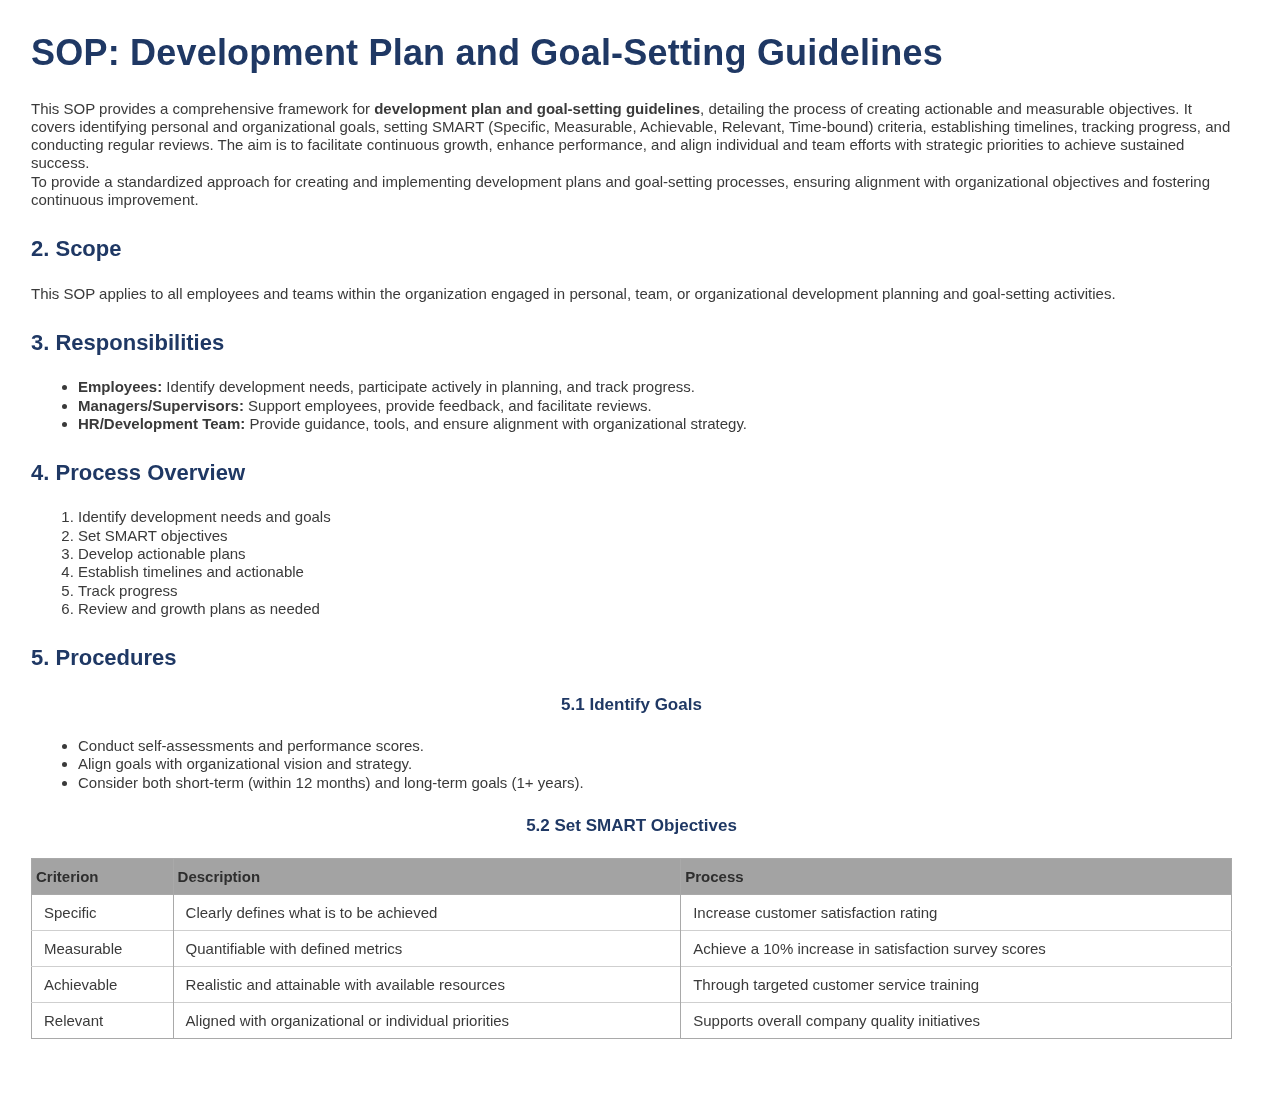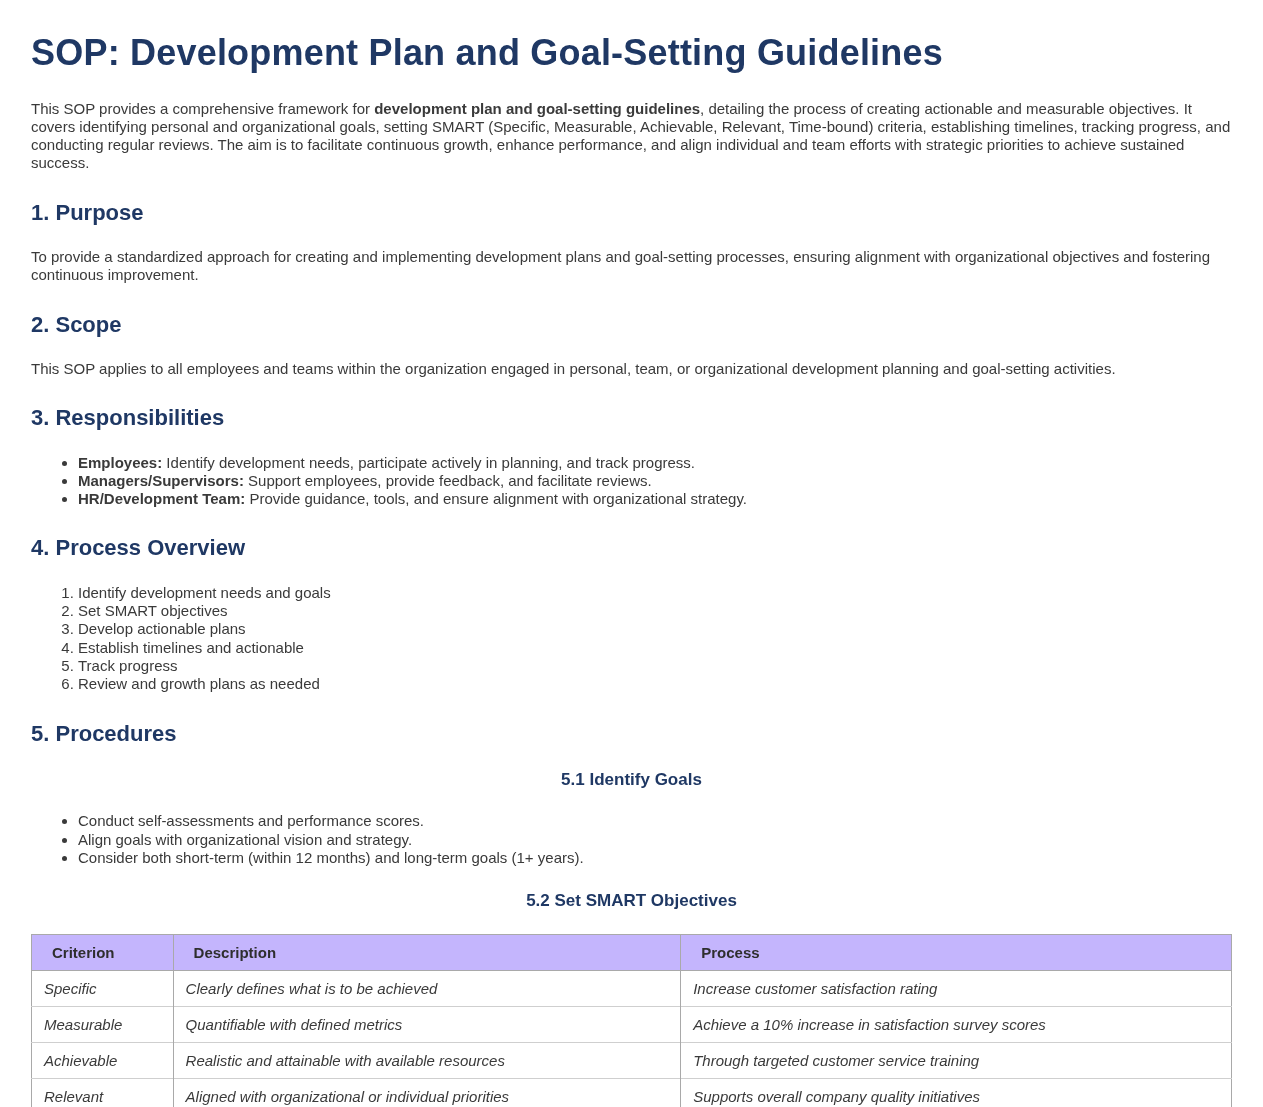--- a/index.html
+++ b/index.html
@@ -49,55 +49,53 @@
   ul.bullet-list li, ol.step-list li { margin: 0; }
   .b { font-weight: bold; }
   table.smart-table {
     width: 100%;
     border-collapse: collapse;
     margin-top: 18px;
     font-size: 15px;
     border: 1px solid #a9a9a9;
   }
   table.smart-table th {
-    background: #c4b5fd;
+    background: #a3a3a3;
     color: #2e2e2e;
     font-weight: bold;
     text-align: left;
-    padding: 9px 20px;
+    padding: 9px 4px;
     border-left: 1px solid #a9a9a9;
     border-bottom: 1px solid #a9a9a9;
     height: 35px;
     vertical-align: middle;
   }
   table.smart-table td {
     padding: 9px 12px;
     border-left: 1px solid #a9a9a9;
     border-top: 1px solid #cfcfcf;
     height: 35px;
     vertical-align: middle;
     color: #3a3a3a;
-    font-style: italic;
   }
   table.smart-table th:first-child,
   table.smart-table td:first-child { border-left: none; }
   table.smart-table th:nth-child(1), table.smart-table td:nth-child(1) { width: 11.8%; }
   table.smart-table th:nth-child(2), table.smart-table td:nth-child(2) { width: 42.3%; }
   table.smart-table th:nth-child(3), table.smart-table td:nth-child(3) { width: 45.9%; }
 </style>
 </head>
 <body>
 
 <div class="doc">
 
   <h1 class="doc-title">SOP: Development Plan and Goal-Setting Guidelines</h1>
 
   <p class="body-text"><span>This SOP provides a comprehensive framework for </span><span class="b">development plan and goal-setting guidelines</span><span>, detailing the process of creating actionable and measurable objectives. It covers identifying personal and organizational goals, setting SMART (Specific, Measurable, Achievable, Relevant, Time-bound) criteria, establishing timelines, tracking progress, and conducting regular reviews. The aim is to facilitate continuous growth, enhance performance, and align individual and team efforts with strategic priorities to achieve sustained success.</span></p>
 
-  <h2 class="section-heading">1. Purpose</h2>
   <p class="body-text">To provide a standardized approach for creating and implementing development plans and goal-setting processes, ensuring alignment with organizational objectives and fostering continuous improvement.</p>
 
   <h2 class="section-heading">2. Scope</h2>
   <p class="body-text">This SOP applies to all employees and teams within the organization engaged in personal, team, or organizational development planning and goal-setting activities.</p>
 
   <h2 class="section-heading">3. Responsibilities</h2>
   <ul class="bullet-list">
     <li><span class="b">Employees:</span><span> Identify development needs, participate actively in planning, and track progress.</span></li>
     <li><span class="b">Managers/Supervisors:</span><span> Support employees, provide feedback, and facilitate reviews.</span></li>
     <li><span class="b">HR/Development Team:</span><span> Provide guidance, tools, and ensure alignment with organizational strategy.</span></li>

